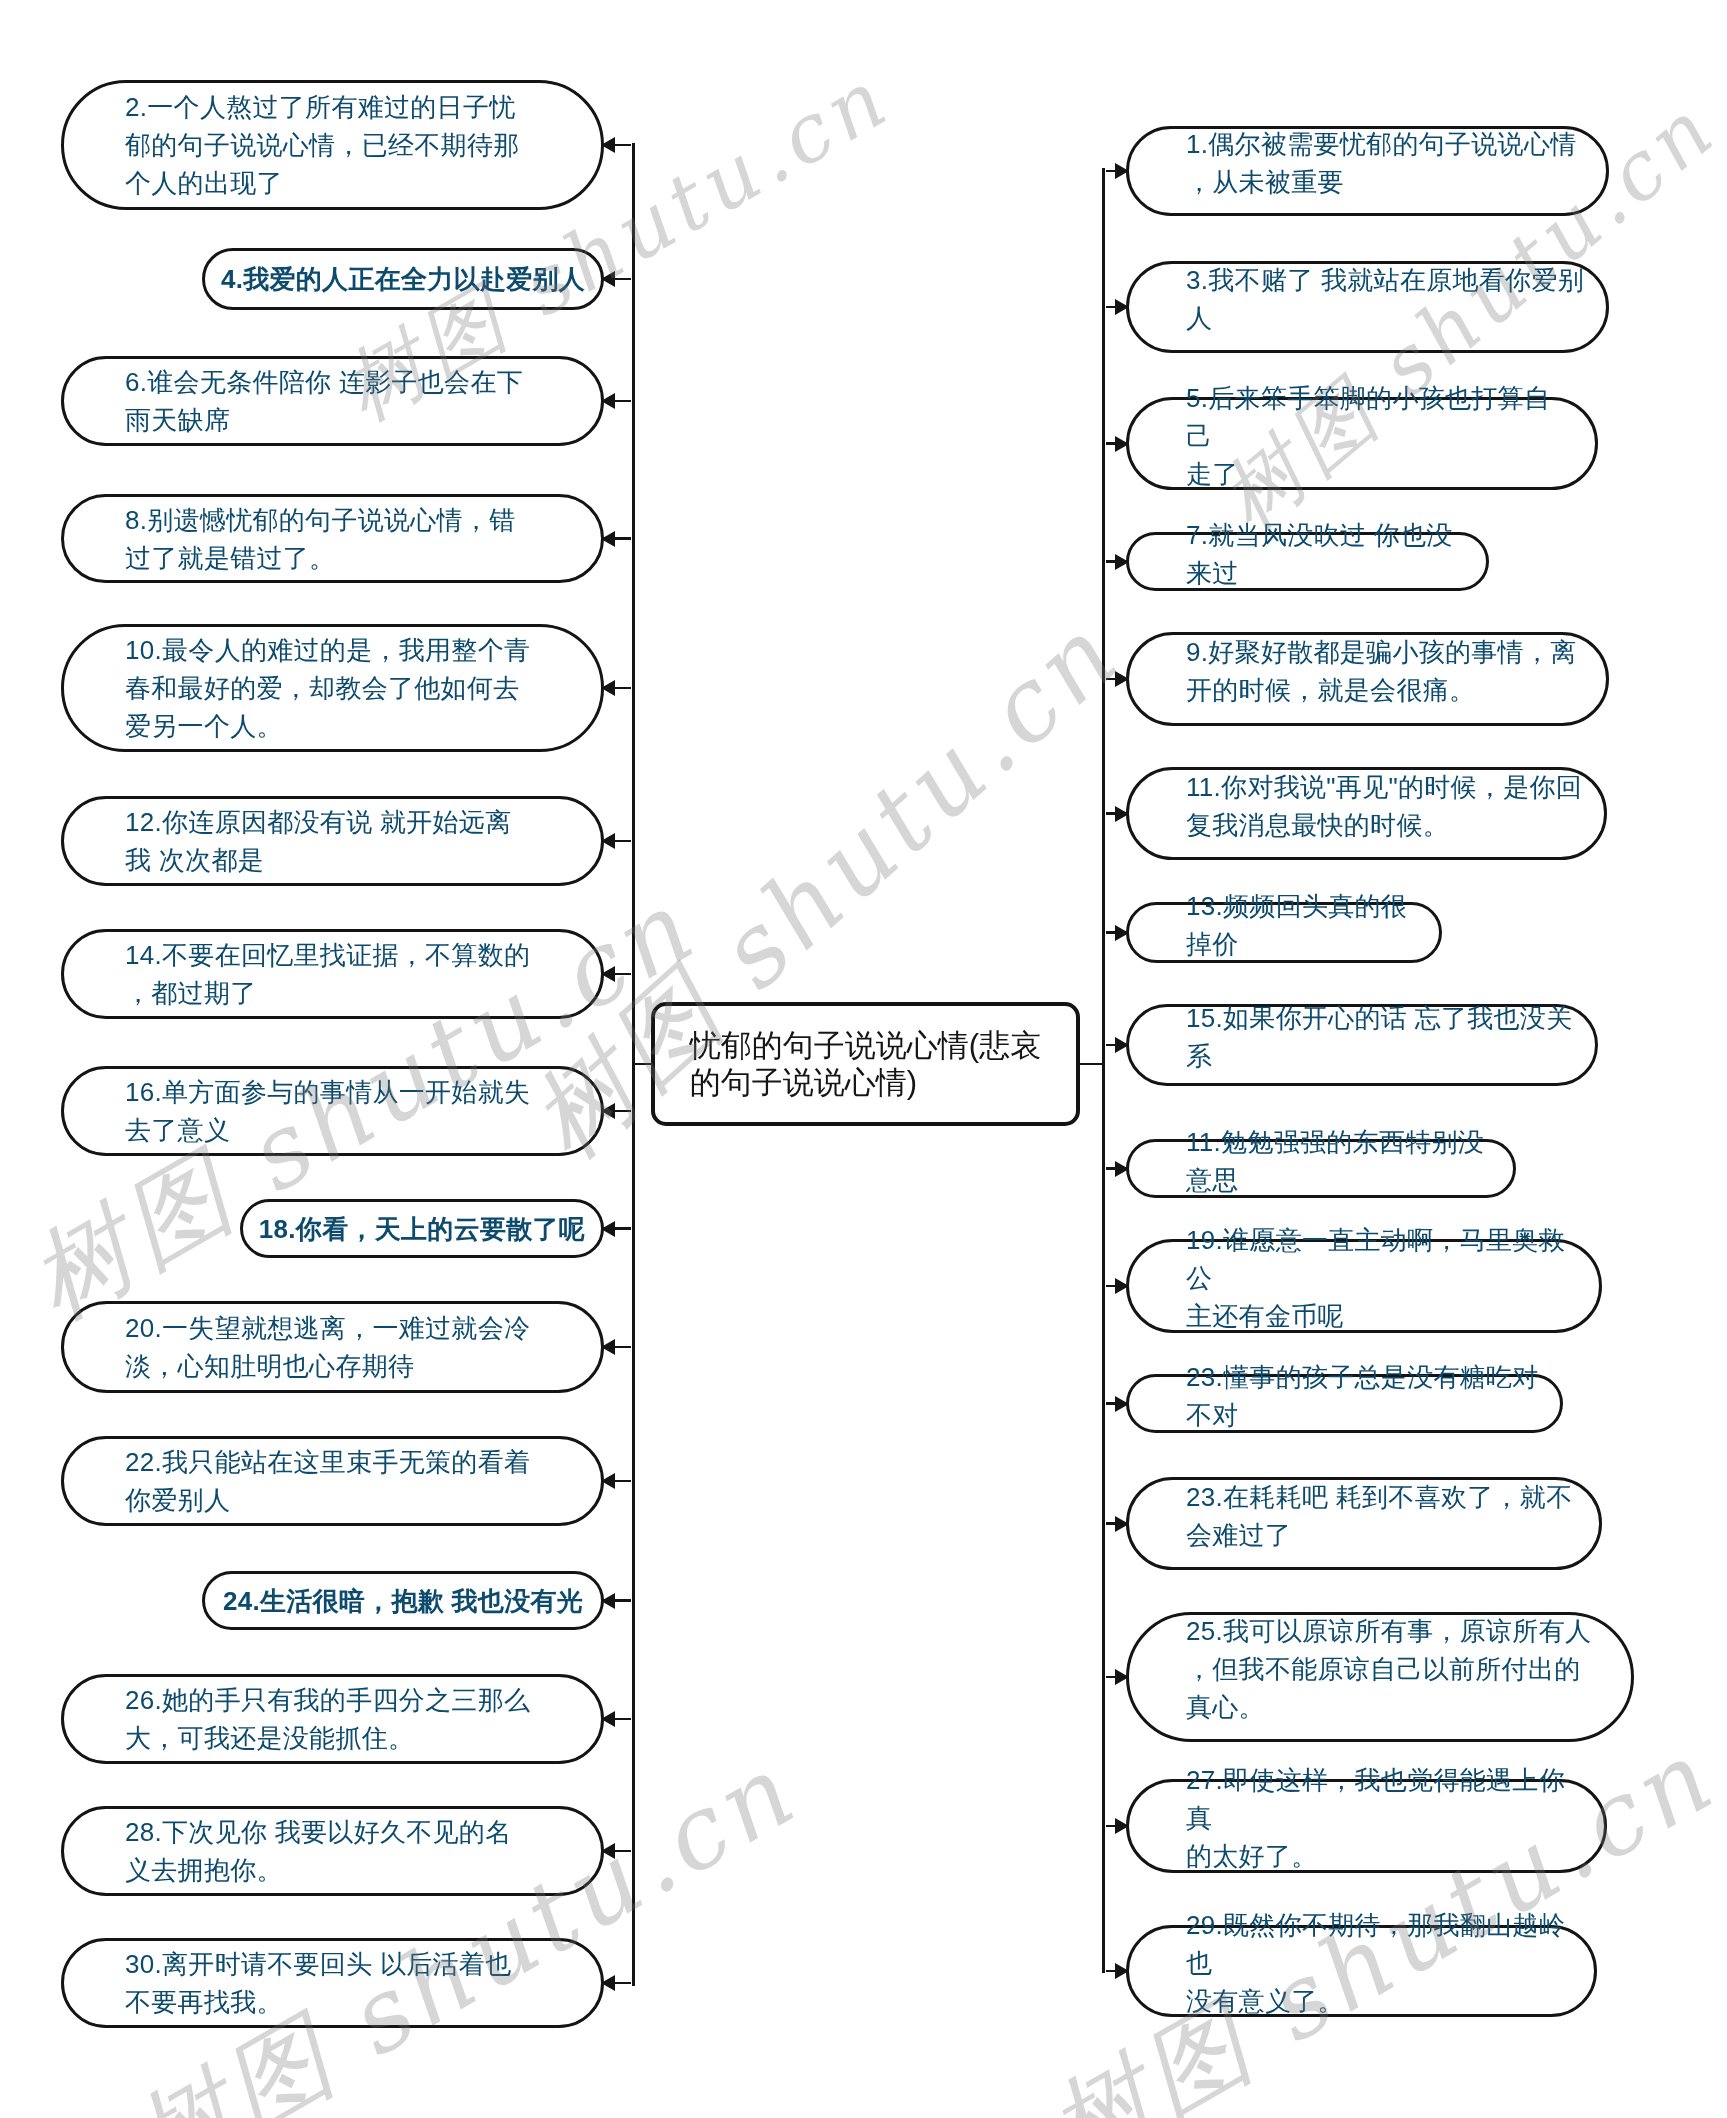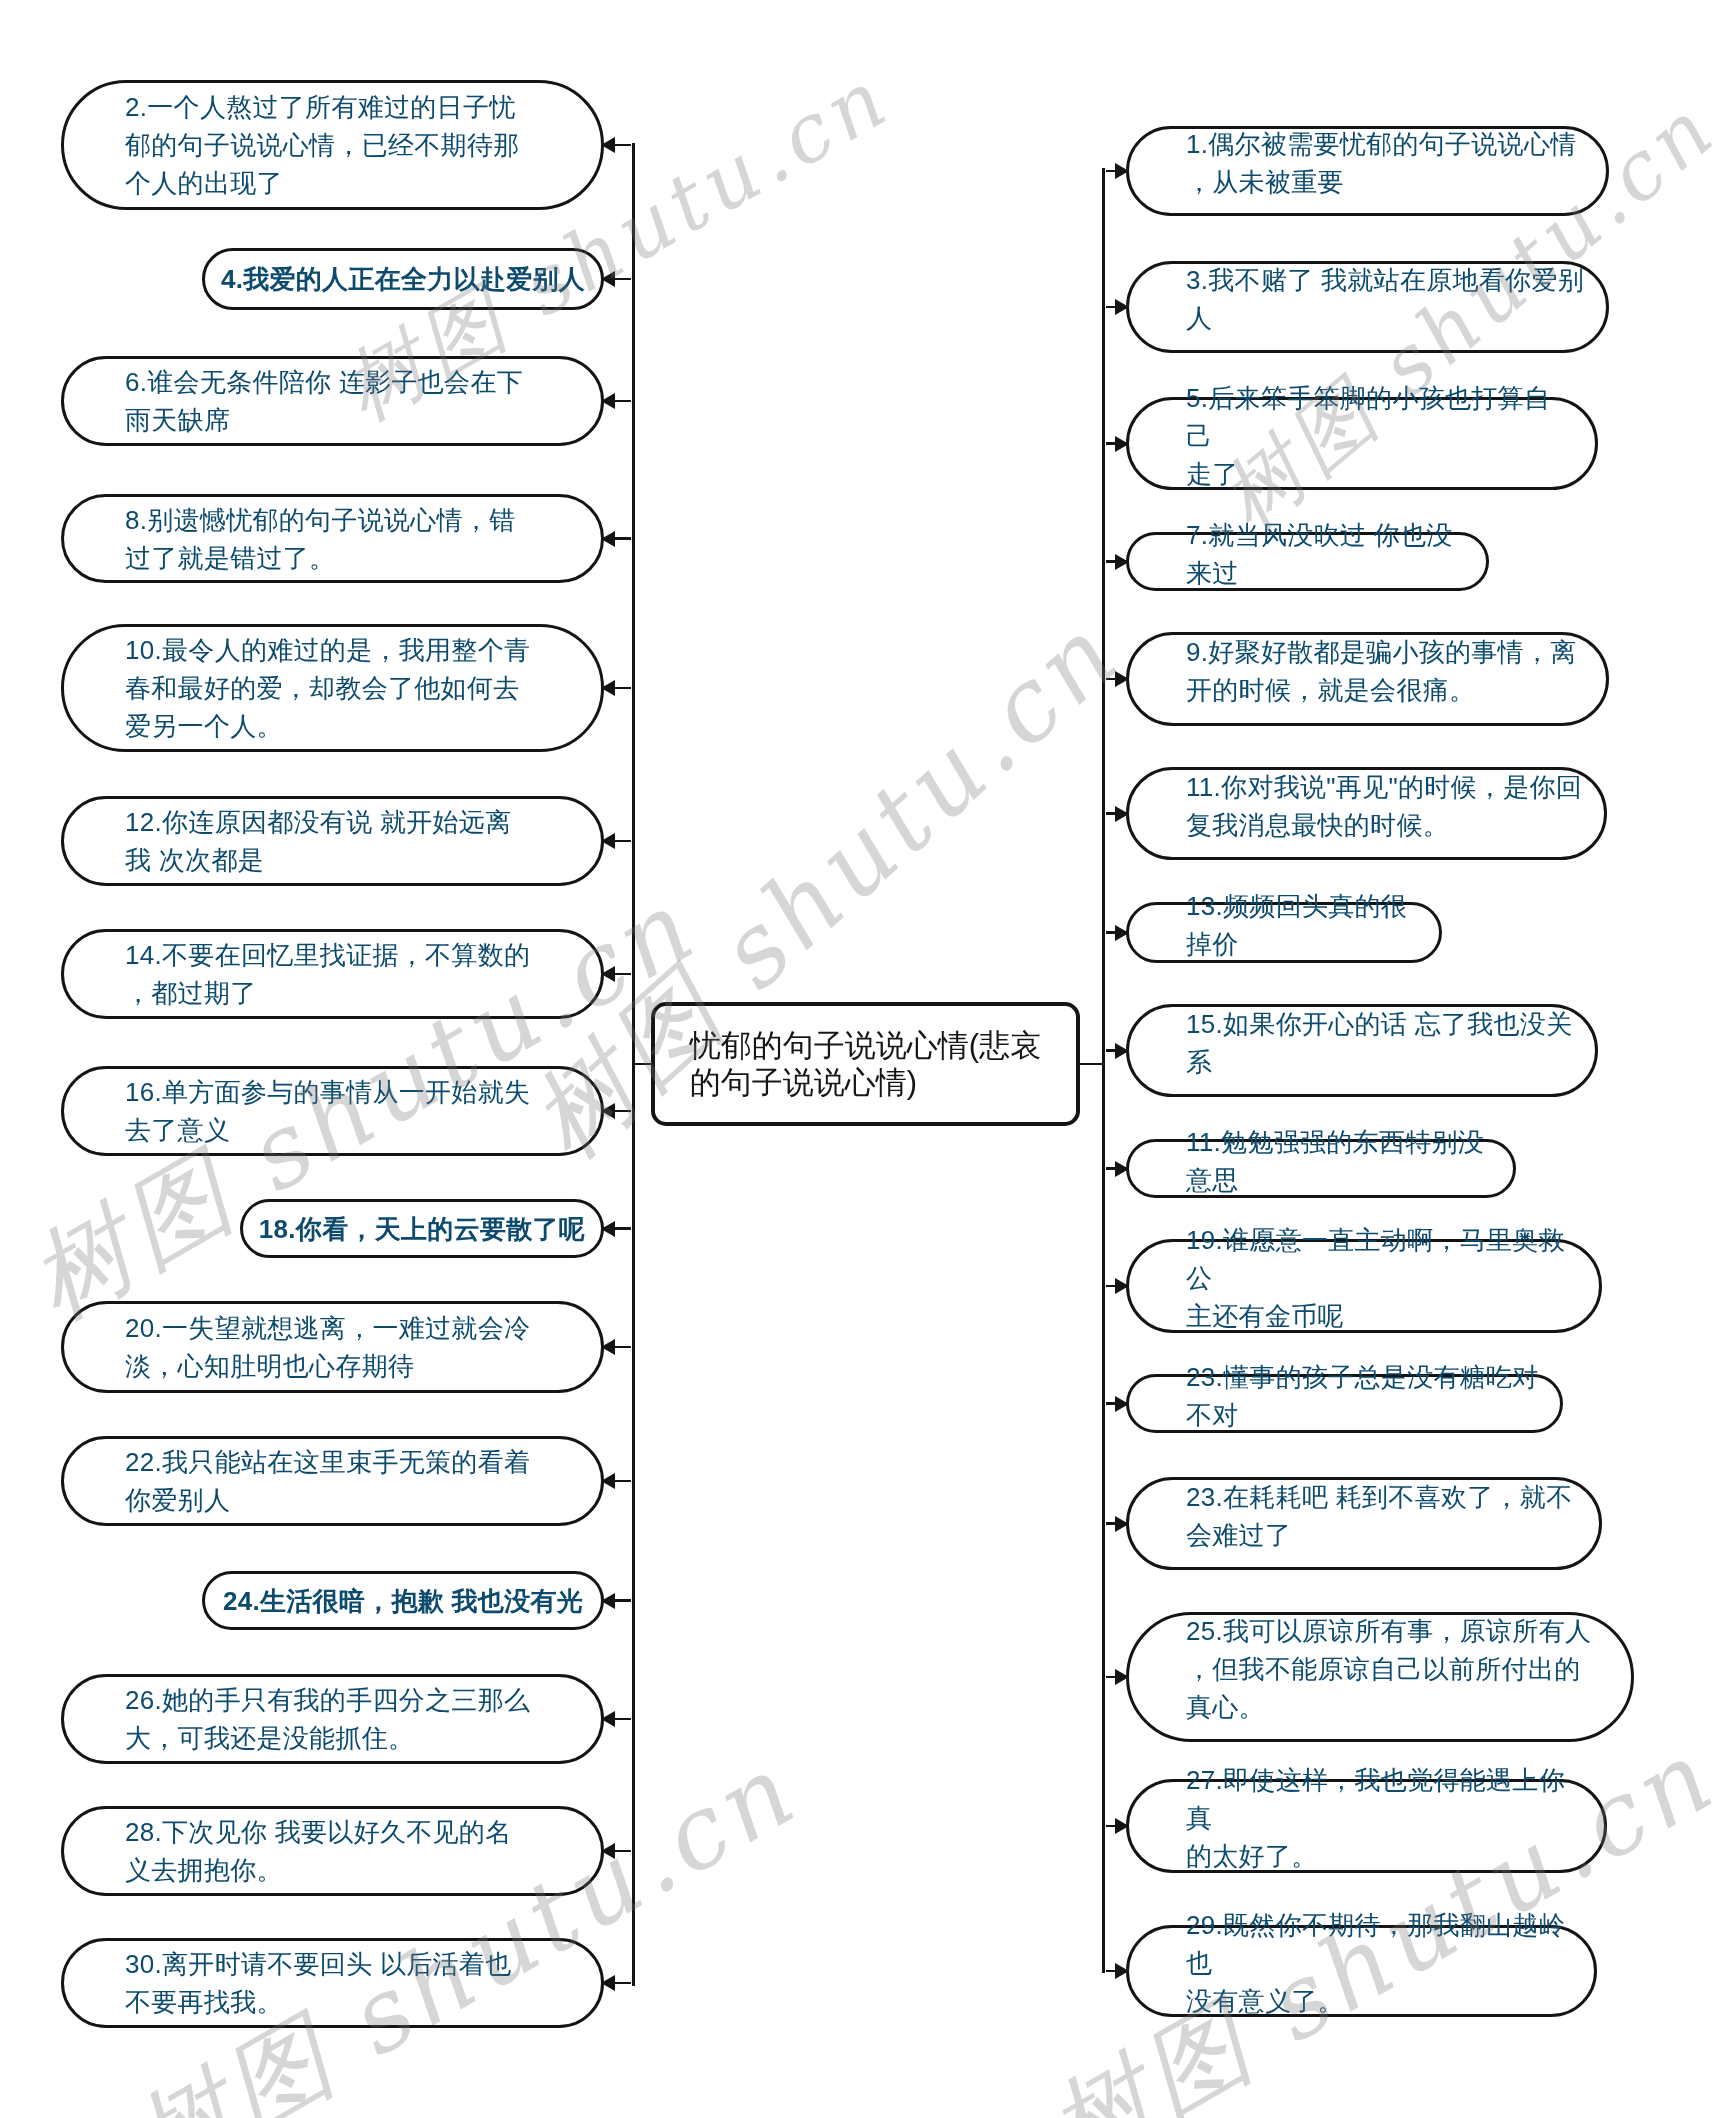--- a/index.html
+++ b/index.html
@@ -161,21 +161,21 @@
     <span class="txt">9.好聚好散都是骗小孩的事情，离
 开的时候，就是会很痛。</span>
   </div>
   <div class="bubble right" style="left:1126px;top:767px;width:481px;height:93px;">
     <span class="txt">11.你对我说"再见"的时候，是你回
 复我消息最快的时候。</span>
   </div>
   <div class="bubble right" style="left:1126px;top:902px;width:316px;height:61px;">
     <span class="txt">13.频频回头真的很掉价</span>
   </div>
-  <div class="bubble right" style="left:1126px;top:1004px;width:472px;height:93px;">
+  <div class="bubble right" style="left:1126px;top:1004px;width:472px;height:82px;">
     <span class="txt">15.如果你开心的话 忘了我也没关
 系</span>
   </div>
   <div class="bubble right" style="left:1126px;top:1139px;width:390px;height:59px;">
     <span class="txt">11.勉勉强强的东西特别没意思</span>
   </div>
   <div class="bubble right" style="left:1126px;top:1239px;width:476px;height:94px;">
     <span class="txt">19.谁愿意一直主动啊，马里奥救公
 主还有金币呢</span>
   </div>

